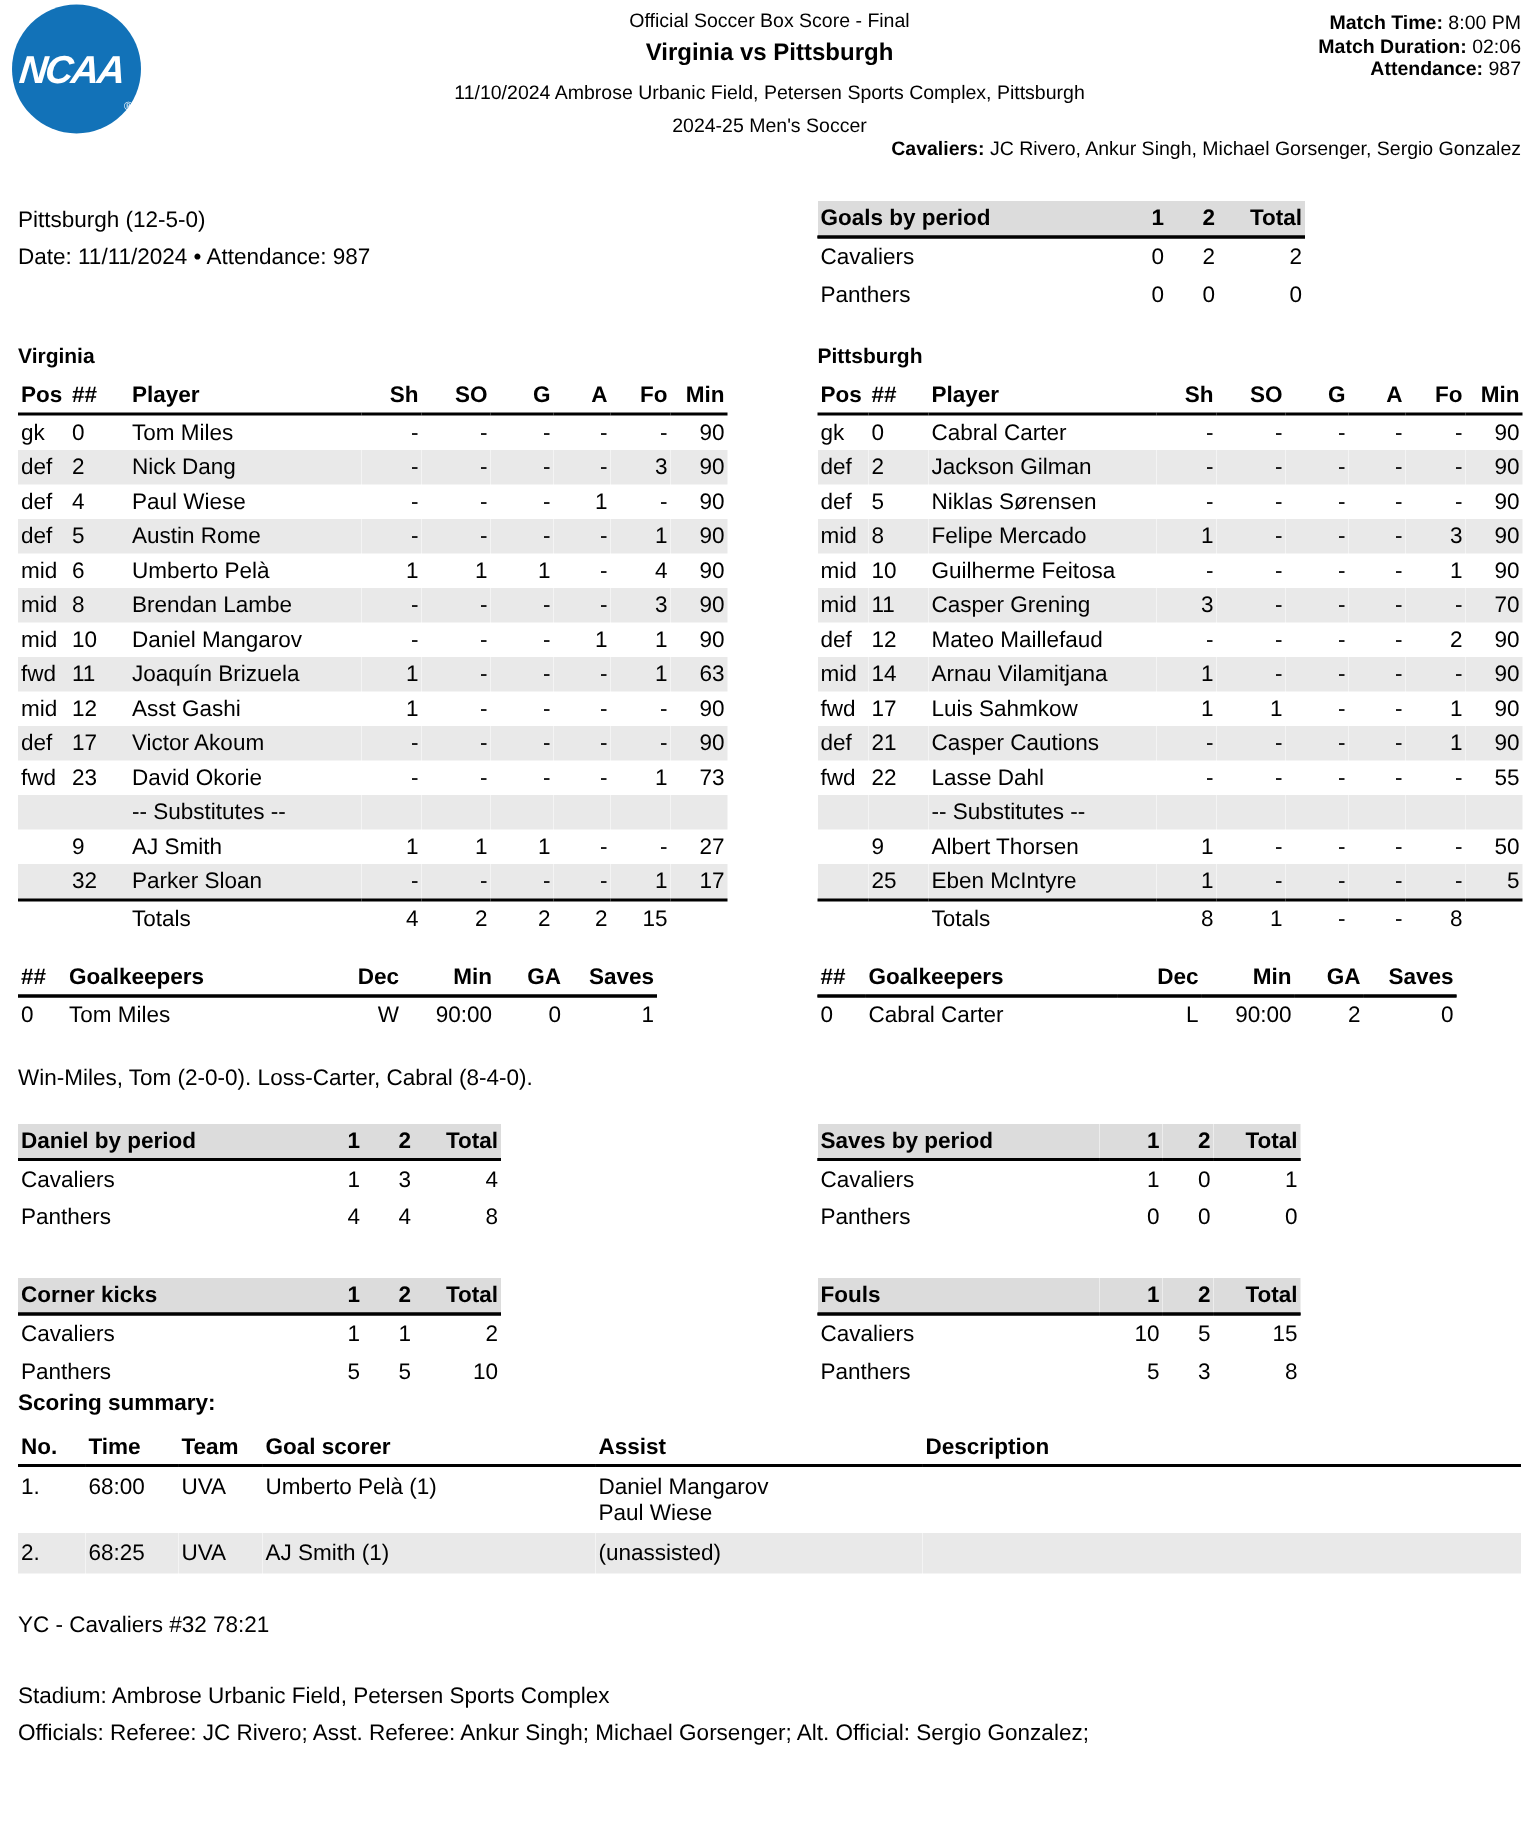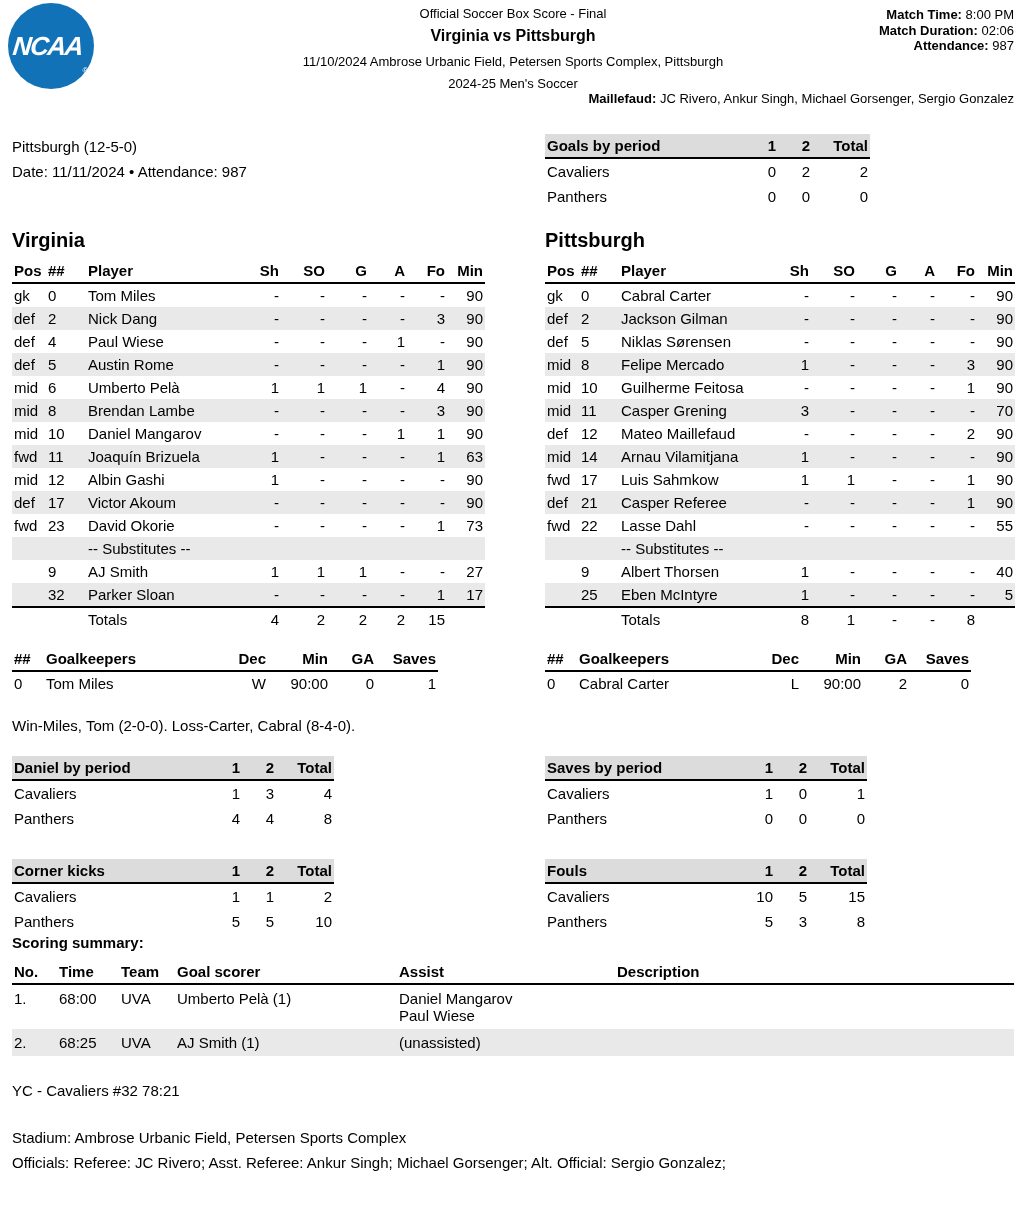--- a/index.html
+++ b/index.html
@@ -46,21 +46,21 @@
   .stat-table thead tr{background:var(--header-gray);margin-top:16px;}
   .stat-table th.t-title{text-align:left;}
   .stat-table col.c-lbl{width:auto;}
   .stat-table col.c-1{width:42px;}
   .stat-table col.c-2{width:34px;}
   .stat-table col.c-t{width:58px;}
   .stat-table td{padding-top:4px;padding-bottom:4px;}
 
   
   .teams-row{margin-top:20px;}
-  .team-name{font-size:20px;font-weight:bold;margin:0 0 7px;}
+  .team-name{font-size:14px;font-weight:bold;margin:0 0 7px;}
   .player-table{width:473px;}
   .player-table.right{width:470px;}
   .player-table tbody tr:nth-child(even){background:var(--stripe-gray);}
   .player-table col.c-pos{width:34px;}
   .player-table col.c-num{width:40px;}
   .player-table col.c-player{width:auto;}
   .player-table col.c-sh{width:40px;}
   .player-table col.c-so{width:46px;}
   .player-table col.c-g{width:42px;}
   .player-table col.c-a{width:38px;}
@@ -117,21 +117,21 @@
       <div class="hc-line2">Virginia vs Pittsburgh</div>
       <div class="hc-line3">11/10/2024 Ambrose Urbanic Field, Petersen Sports Complex, Pittsburgh</div>
       <div class="hc-line4">2024-25 Men's Soccer</div>
     </div>
     <div class="header-right">
       <div><b>Match Time:</b> <span>8:00 PM</span></div>
       <div><b>Match Duration:</b> <span>02:06</span></div>
       <div><b>Attendance:</b> <span>987</span></div>
     </div>
     <div class="officials-line">
-      <b>Maillefaud:</b> <span>JC Rivero, Ankur Singh, Michael Gorsenger, Sergio Gonzalez</span>
+      <b>Cavaliers:</b> <span>JC Rivero, Ankur Singh, Michael Gorsenger, Sergio Gonzalez</span>
     </div>
   </div>
 
   <div class="content">
 
     <div class="row-split row1">
       <div class="matchup-info">
           <div>Pittsburgh (12-5-0)</div>
           <div>Date: 11/11/2024 • Attendance: 987</div>
       </div>
@@ -281,21 +281,21 @@
                 <td class="num">1</td>
                 <td class="num">-</td>
                 <td class="num">-</td>
                 <td class="num">-</td>
                 <td class="num">1</td>
                 <td class="num">63</td>
               </tr>
               <tr>
                 <td>mid</td>
                 <td>12</td>
-                <td>Albin Gashi</td>
+                <td>Asst Gashi</td>
                 <td class="num">1</td>
                 <td class="num">-</td>
                 <td class="num">-</td>
                 <td class="num">-</td>
                 <td class="num">-</td>
                 <td class="num">90</td>
               </tr>
               <tr>
                 <td>def</td>
                 <td>17</td>
@@ -491,21 +491,21 @@
                 <td class="num">1</td>
                 <td class="num">1</td>
                 <td class="num">-</td>
                 <td class="num">-</td>
                 <td class="num">1</td>
                 <td class="num">90</td>
               </tr>
               <tr>
                 <td>def</td>
                 <td>21</td>
-                <td>Casper Referee</td>
+                <td>Casper Cautions</td>
                 <td class="num">-</td>
                 <td class="num">-</td>
                 <td class="num">-</td>
                 <td class="num">-</td>
                 <td class="num">1</td>
                 <td class="num">90</td>
               </tr>
               <tr>
                 <td>fwd</td>
                 <td>22</td>
@@ -530,21 +530,21 @@
               </tr>
               <tr>
                 <td></td>
                 <td>9</td>
                 <td>Albert Thorsen</td>
                 <td class="num">1</td>
                 <td class="num">-</td>
                 <td class="num">-</td>
                 <td class="num">-</td>
                 <td class="num">-</td>
-                <td class="num">40</td>
+                <td class="num">50</td>
               </tr>
               <tr>
                 <td></td>
                 <td>25</td>
                 <td>Eben McIntyre</td>
                 <td class="num">1</td>
                 <td class="num">-</td>
                 <td class="num">-</td>
                 <td class="num">-</td>
                 <td class="num">-</td>

